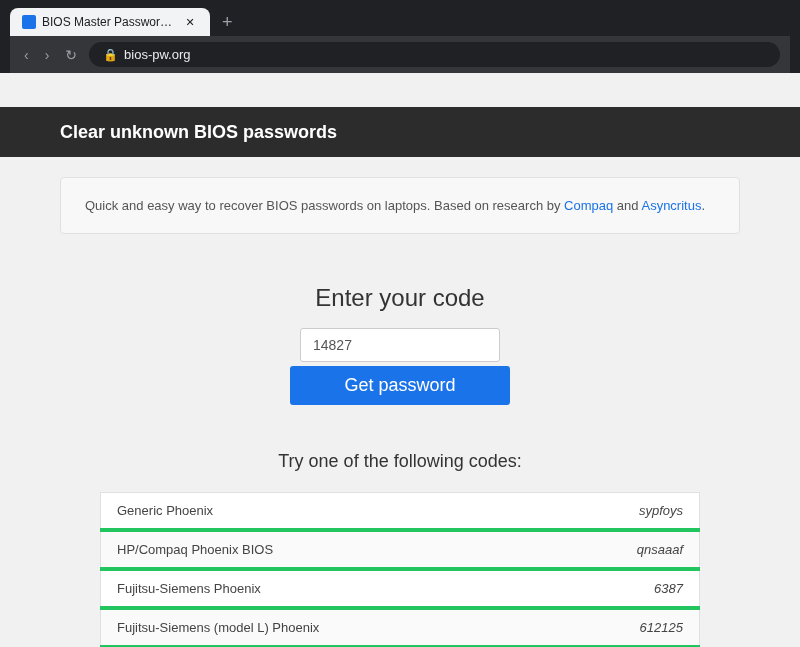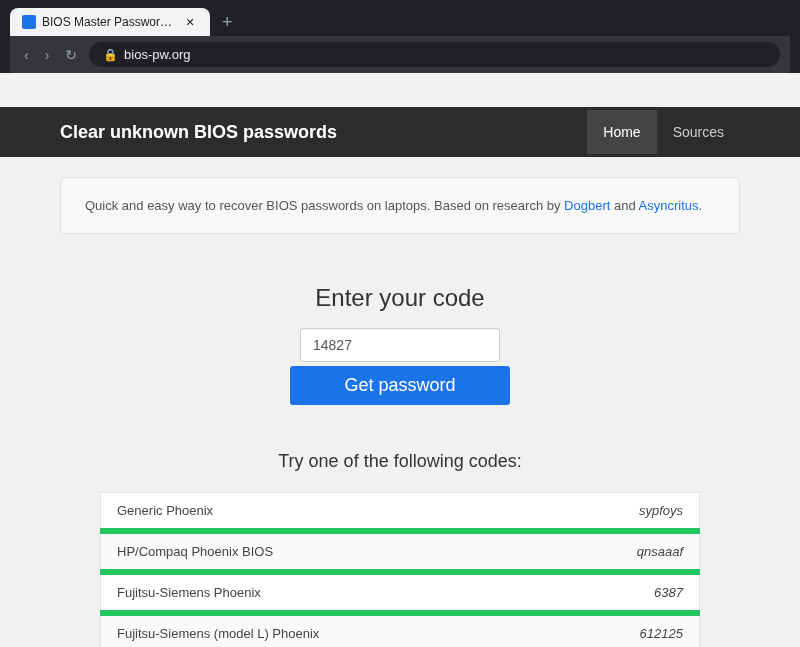--- a/index.html
+++ b/index.html
@@ -202,21 +202,21 @@
       font-weight: normal;
       margin-top: 26px;
     }
     .results-table {
       width: 100%;
       border-collapse: collapse;
       background: white;
       border: 1px solid #e0e0e0;
     }
     .results-table tr {
-      border-bottom: 6px solid #22c55e;
+      border-bottom: 4px solid #22c55e;
     }
     .results-table tr:last-child {
       border-bottom: none;
     }
     .results-table td {
       padding: 10px 16px;
       font-size: 13px;
       color: #444;
     }
     .results-table td:last-child {
@@ -246,32 +246,28 @@
     <span class="nav-btn">↻</span>
     <div class="address-bar">
       <span class="lock-icon">🔒</span>
       <span class="address-text">bios-pw.org</span>
     </div>
   </div>
 </div>
 
 <nav class="site-nav">
   <span class="site-title">Clear unknown BIOS passwords</span>
-  <div class="nav-links">
-    <a class="nav-link active">Home</a>
-    <a class="nav-link">Sources</a>
-  </div>
 </nav>
 
 <div class="main-content">
 
   <div class="info-banner">
     <p>
       <span>Quick and easy way to recover BIOS passwords on laptops. Based on research by</span>
-      <a href="#">Dogbert</a>
+      <a href="#">Compaq</a>
       <span>and</span>
       <a href="#">Asyncritus</a><span>.</span>
     </p>
   </div>
 
   <div class="enter-code-section">
     <h2>Enter your code</h2>
     <input class="code-input" type="text" value="14827" style="">
     <button class="get-password-btn">Get password</button>
   </div>

